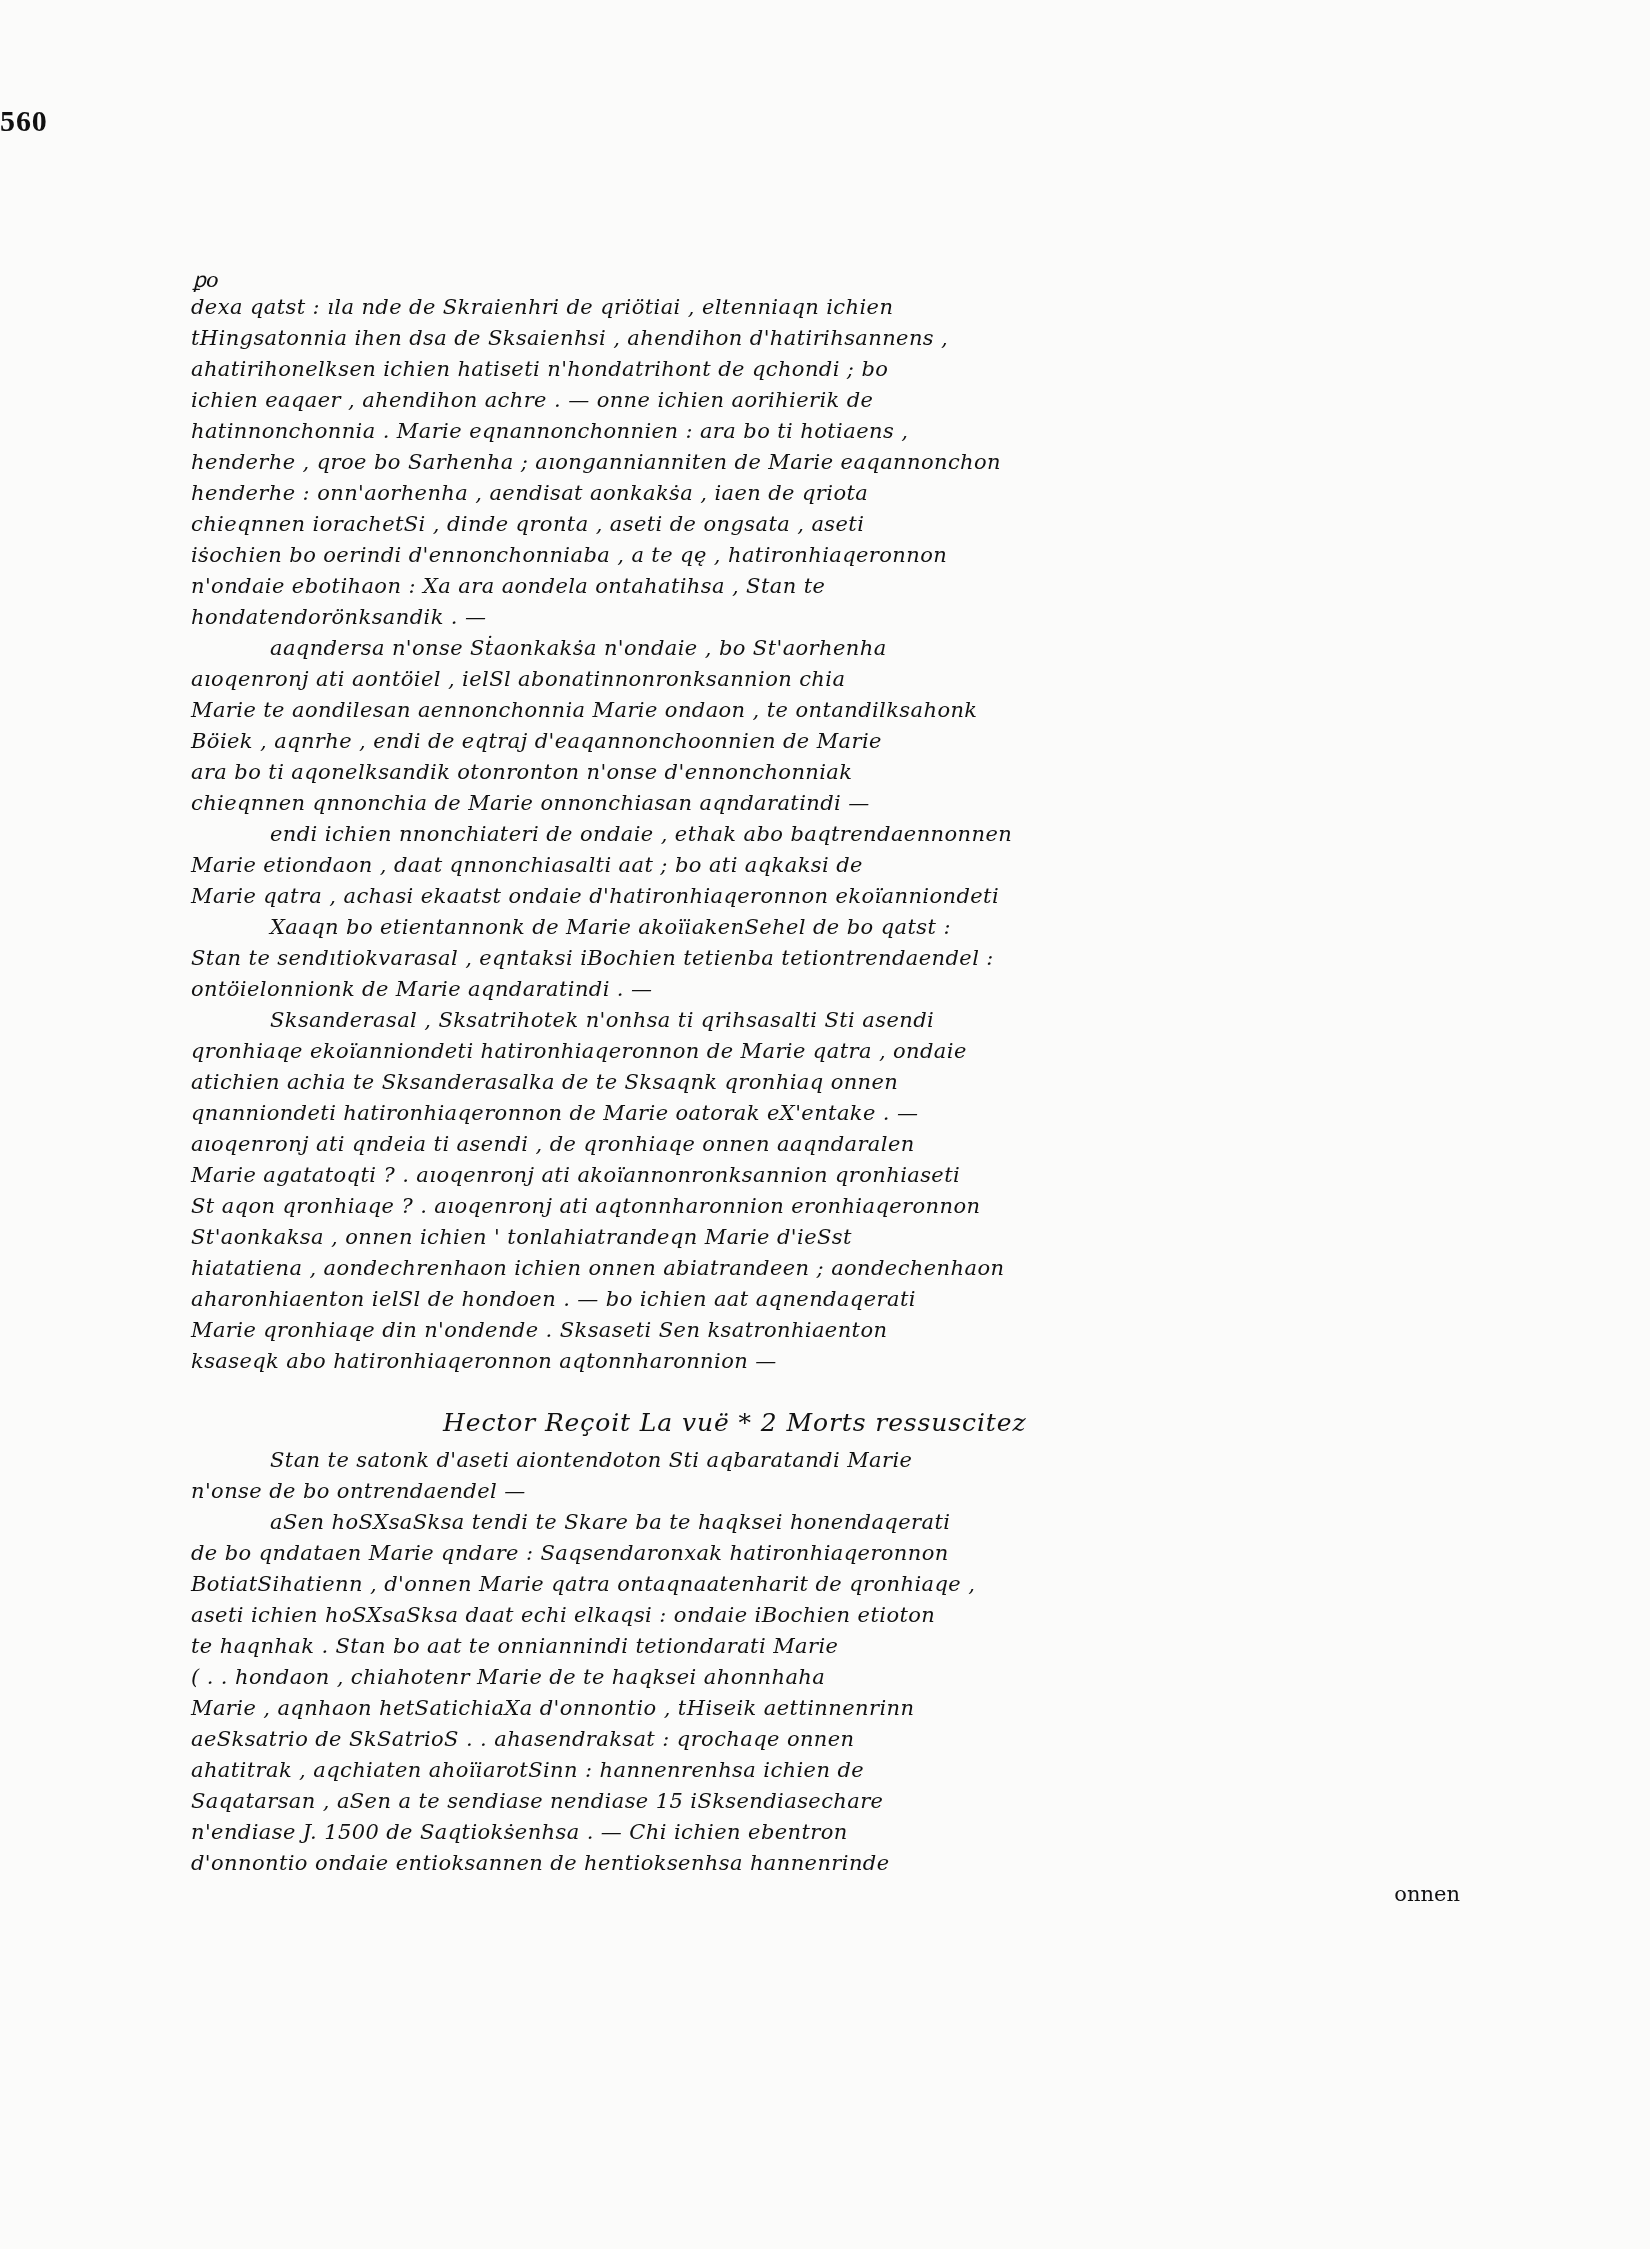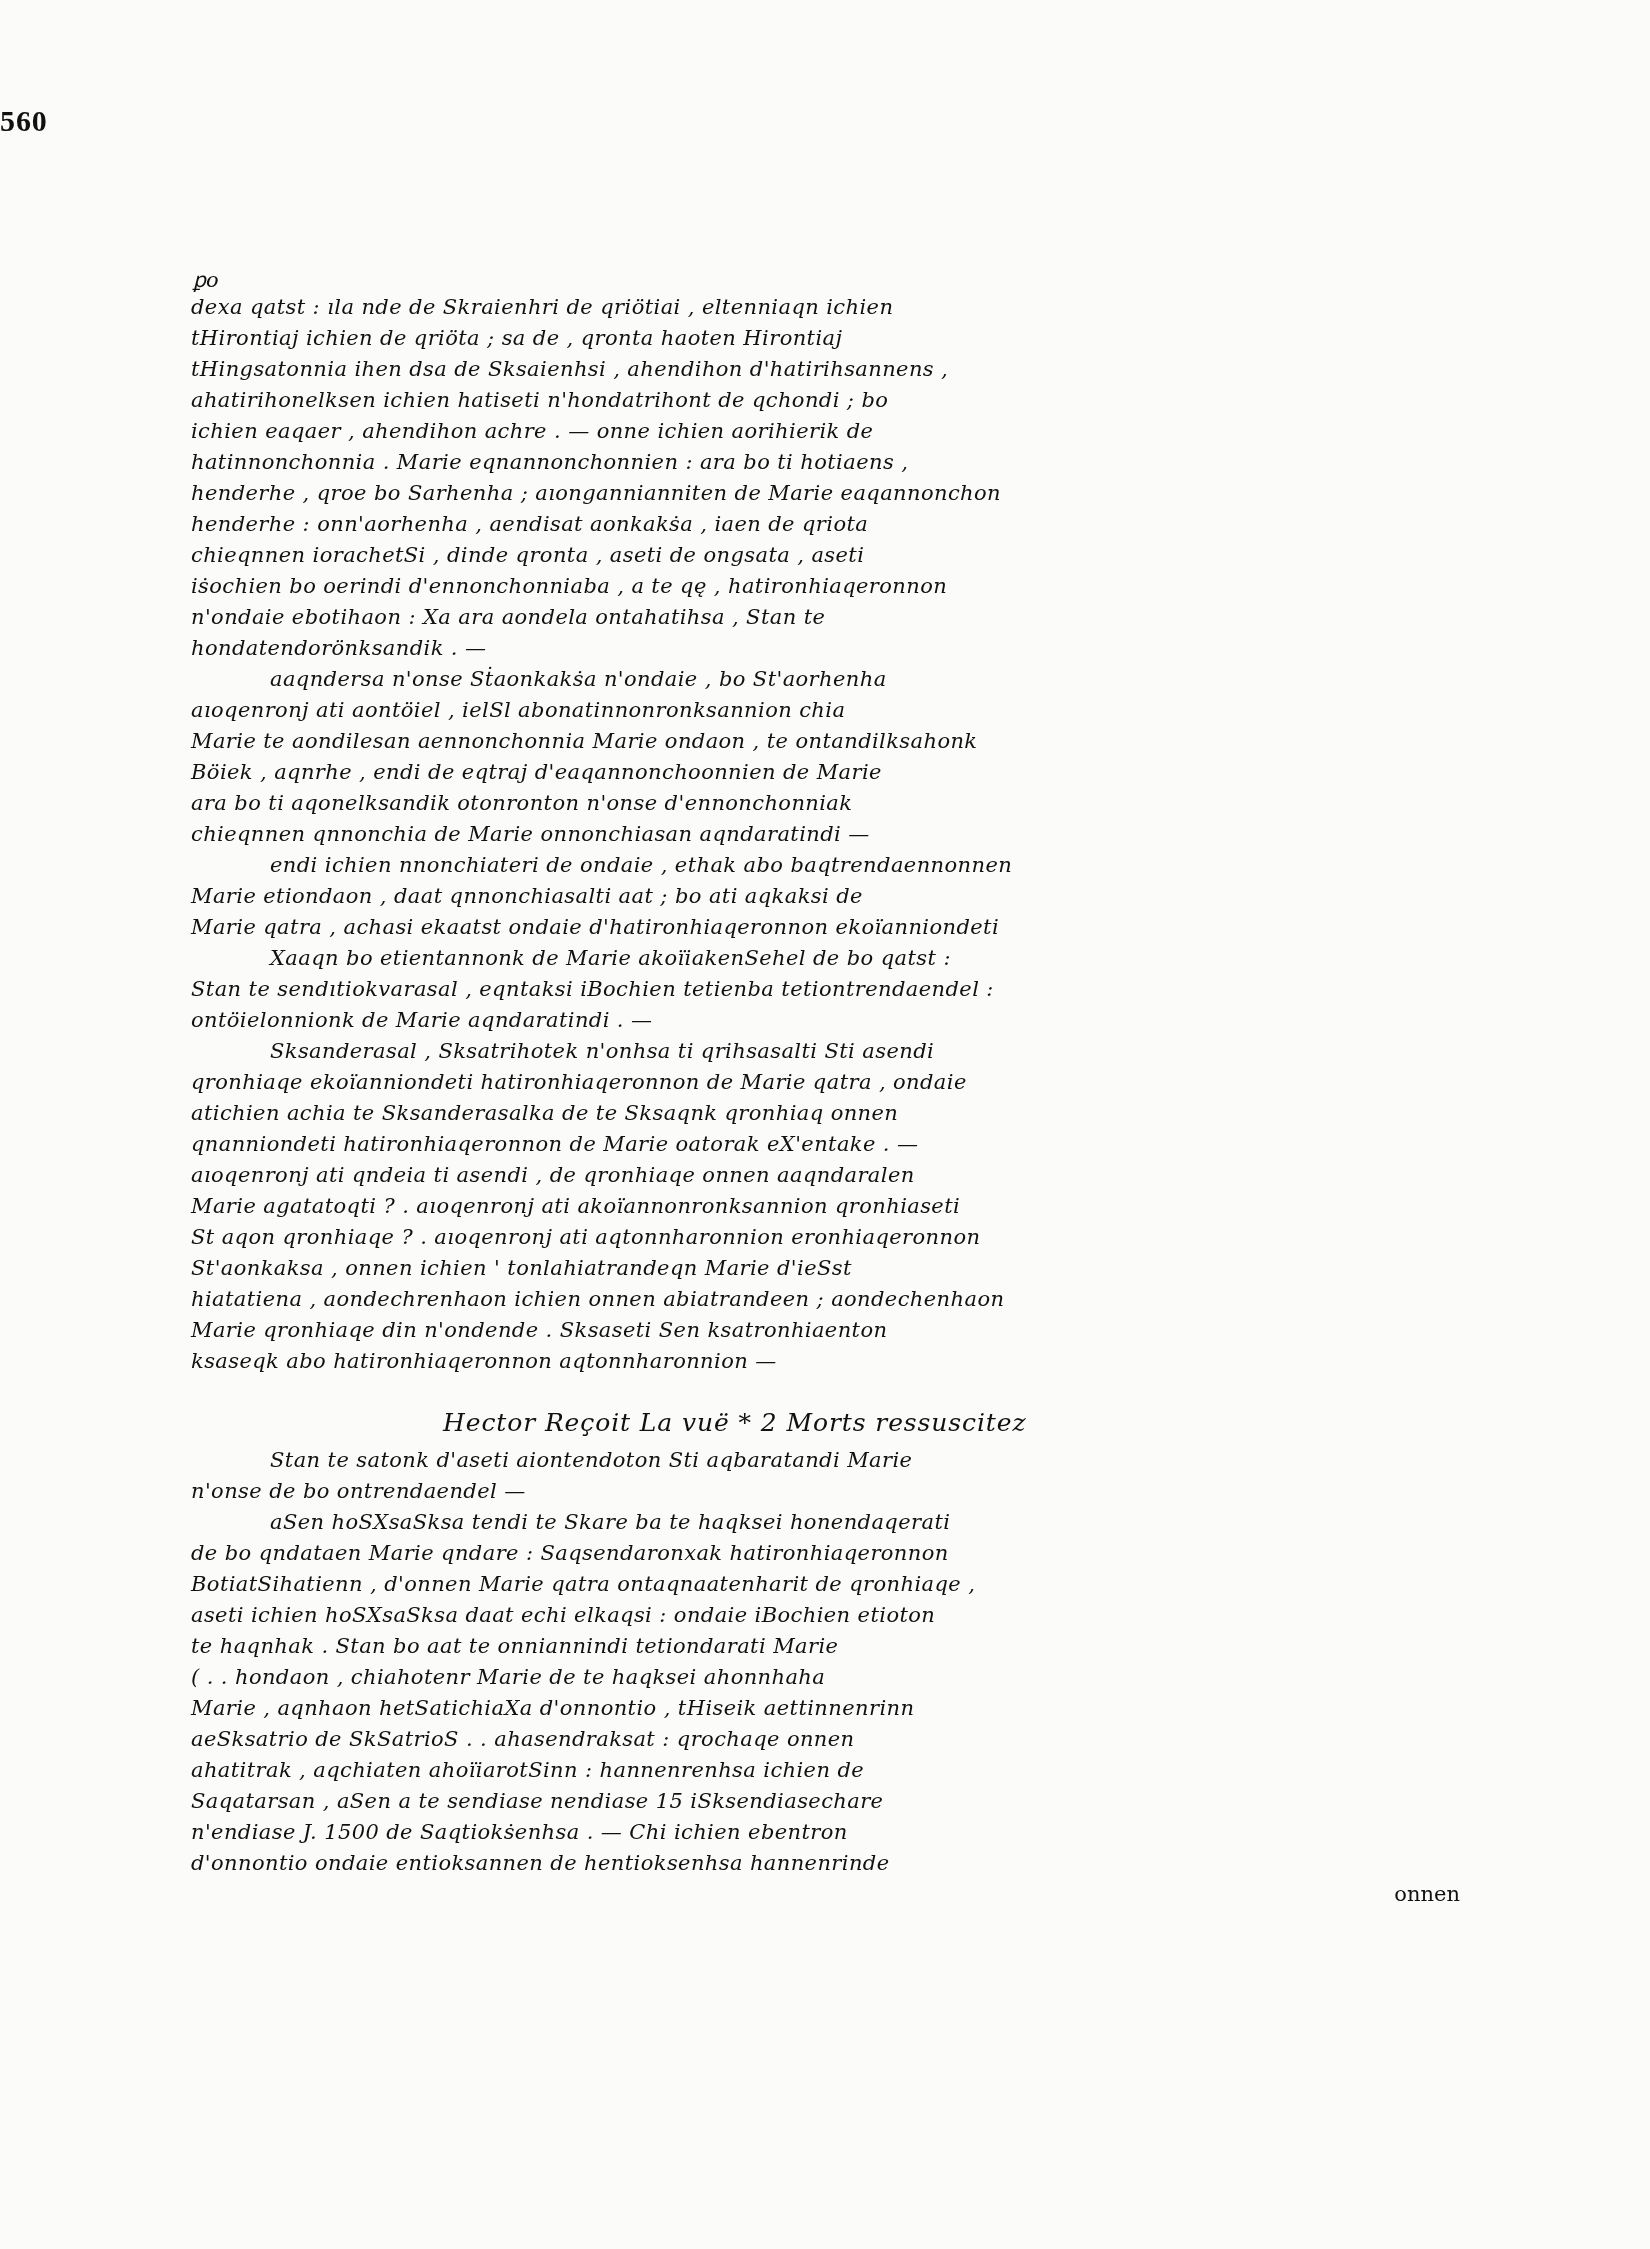--- a/index.html
+++ b/index.html
@@ -68,21 +68,20 @@
 <body>
 
 <div class="page-number">560</div>
 
 <div class="margin-mark">ꝑo</div>
 
 <div class="manuscript">
 
   <div>
     <div class="line">dexa qatst : ıla nde de Skraienhri de qriötiai , eltenniaqn ichien</div>
-    <div class="line">tHirontiaj ichien de qriöta ; sa de , qronta haoten Hirontiaj</div>
     <div class="line">tHingsatonnia ihen dsa de Sksaienhsi , ahendihon d'hatirihsannens ,</div>
     <div class="line">ahatirihonelksen ichien hatiseti n'hondatrihont de qchondi ; bo</div>
     <div class="line">ichien eaqaer , ahendihon achre . — onne ichien aorihierik de</div>
     <div class="line">hatinnonchonnia . Marie eqnannonchonnien : ara bo ti hotiaens ,</div>
     <div class="line">henderhe , qroe bo Sarhenha ; aıongannianniten de Marie eaqannonchon</div>
     <div class="line">henderhe : onn'aorhenha , aendisat aonkakṡa , iaen de qriota</div>
     <div class="line">chieqnnen iorachetSi , dinde qronta , aseti de ongsata , aseti</div>
     <div class="line">iṡochien bo oerindi d'ennonchonniaba , a te qę , hatironhiaqeronnon</div>
     <div class="line">n'ondaie ebotihaon : Xa ara aondela ontahatihsa , Stan te</div>
     <div class="line">hondatendorönksandik . —</div>
@@ -103,20 +102,21 @@
     <div class="line">ontöielonnionk de Marie aqndaratindi . —</div>
     <div class="line indent">Sksanderasal , Sksatrihotek n'onhsa ti qrihsasalti Sti asendi</div>
     <div class="line">qronhiaqe ekoïanniondeti hatironhiaqeronnon de Marie qatra , ondaie</div>
     <div class="line">atichien achia te Sksanderasalka de te Sksaqnk qronhiaq onnen</div>
     <div class="line">qnanniondeti hatironhiaqeronnon de Marie oatorak eX'entake . —</div>
     <div class="line">aıoqenronj ati qndeia ti asendi , de qronhiaqe onnen aaqndaralen</div>
     <div class="line">Marie agatatoqti ? . aıoqenronj ati akoïannonronksannion qronhiaseti</div>
     <div class="line">St aqon qronhiaqe ? . aıoqenronj ati aqtonnharonnion eronhiaqeronnon</div>
     <div class="line">St'aonkaksa , onnen ichien ' tonlahiatrandeqn Marie d'ieSst</div>
     <div class="line">hiatatiena , aondechrenhaon ichien onnen abiatrandeen ; aondechenhaon</div>
+    <div class="line">aharonhiaenton ielSl de hondoen . — bo ichien aat aqnendaqerati</div>
     <div class="line">Marie qronhiaqe din n'ondende . Sksaseti Sen ksatronhiaenton</div>
     <div class="line">ksaseqk abo hatironhiaqeronnon aqtonnharonnion —</div>
   </div>
 
   <div class="heading">Hector Reçoit La vuë * 2 Morts ressuscitez</div>
 
   <div>
     <div class="line indent">Stan te satonk d'aseti aiontendoton Sti aqbaratandi Marie</div>
     <div class="line">n'onse de bo ontrendaendel —</div>
     <div class="line indent">aSen hoSXsaSksa tendi te Skare ba te haqksei honendaqerati</div>

